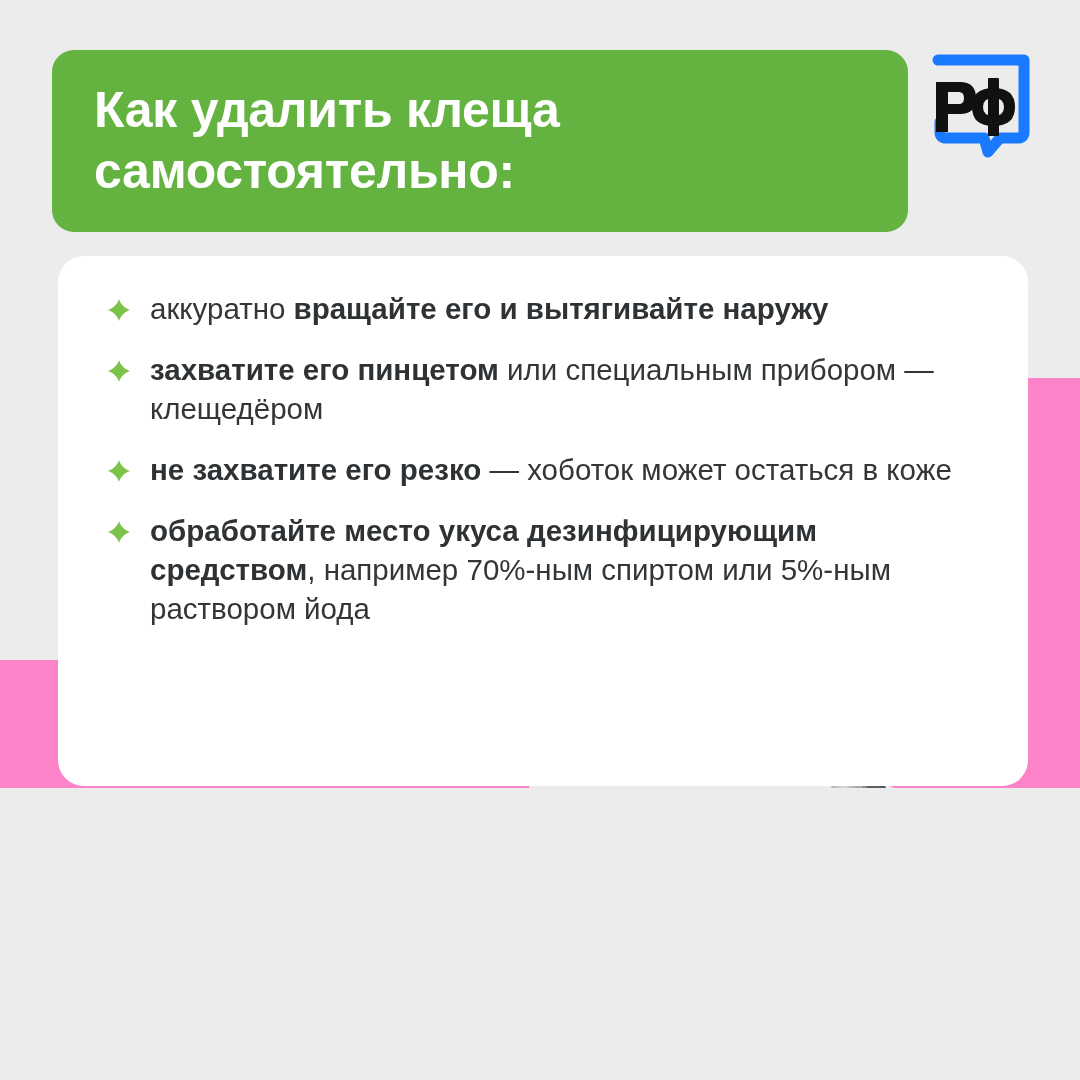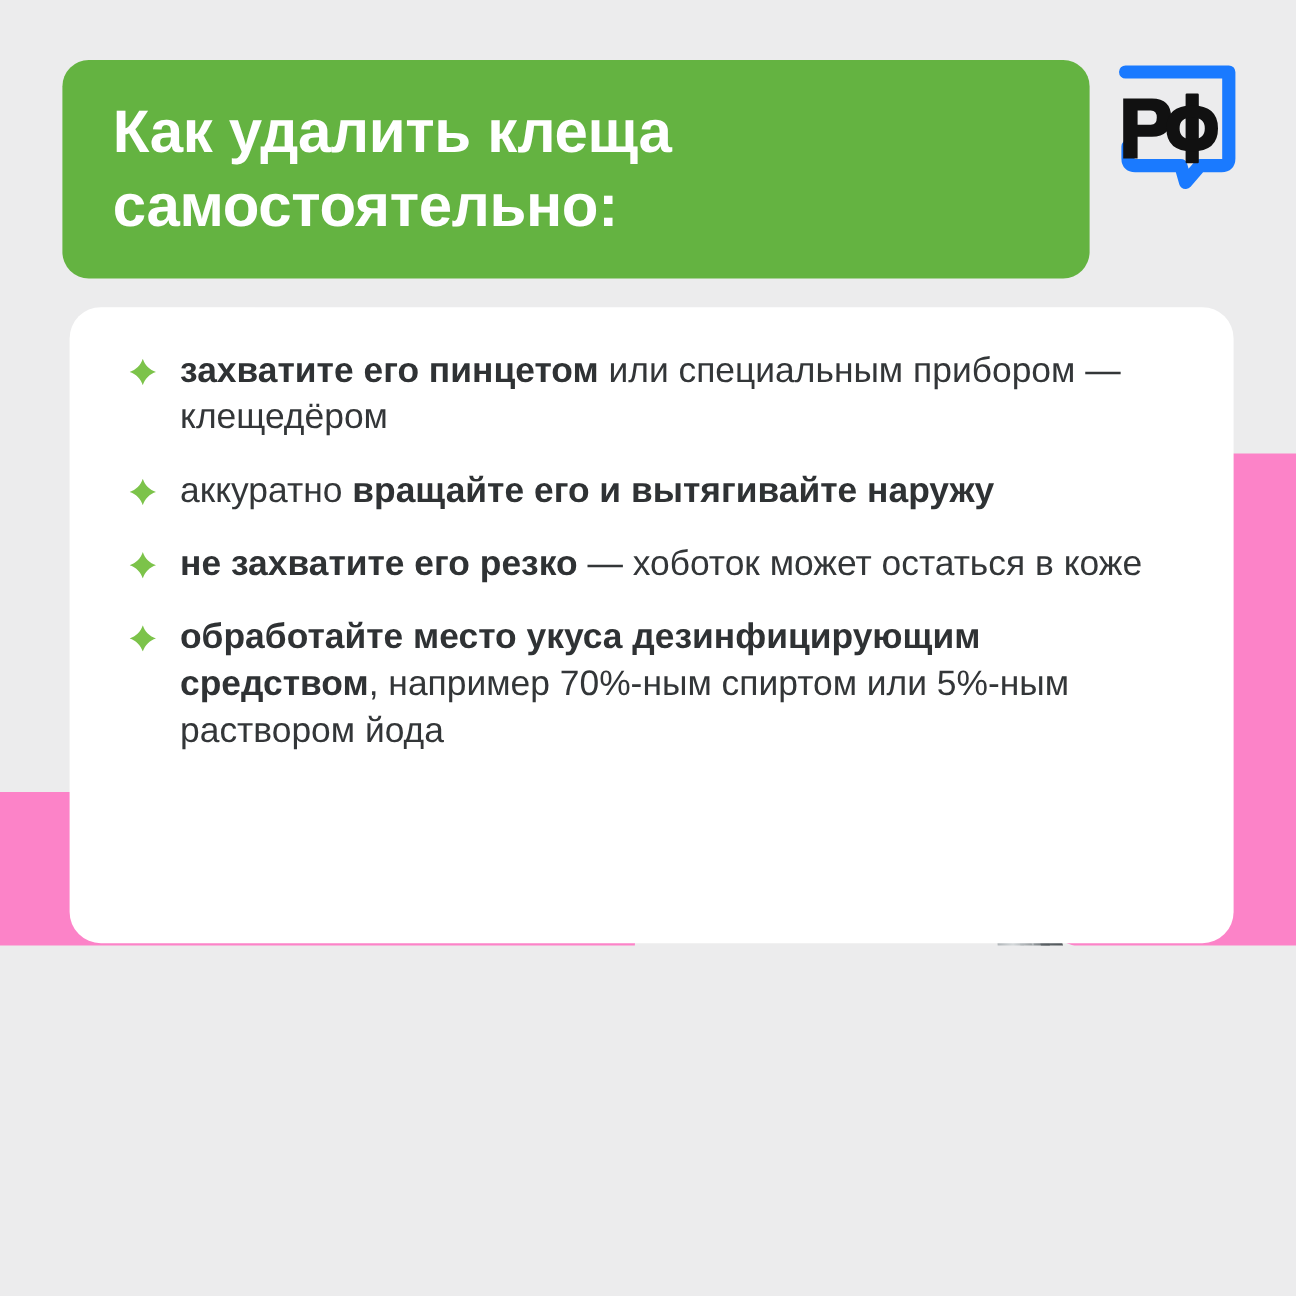--- a/index.html
+++ b/index.html
@@ -243,28 +243,28 @@
     </g>
   </svg>
 
   <div class="content-card">
     <ul class="bullet-list">
 
       <li class="bullet-item">
         <svg class="bullet-marker" viewBox="0 0 22 22" xmlns="http://www.w3.org/2000/svg">
           <path d="M11 0 C12.6 5.2 16.8 9.4 22 11 C16.8 12.6 12.6 16.8 11 22 C9.4 16.8 5.2 12.6 0 11 C5.2 9.4 9.4 5.2 11 0 Z" fill="#7cc34a"></path>
         </svg>
+        <span class="light">аккуратно </span><b>вращайте его и вытягивайте наружу</b>
+      </li>
+
+      <li class="bullet-item">
+        <svg class="bullet-marker" viewBox="0 0 22 22" xmlns="http://www.w3.org/2000/svg">
+          <path d="M11 0 C12.6 5.2 16.8 9.4 22 11 C16.8 12.6 12.6 16.8 11 22 C9.4 16.8 5.2 12.6 0 11 C5.2 9.4 9.4 5.2 11 0 Z" fill="#7cc34a"></path>
+        </svg>
         <b>захватите его пинцетом</b><span class="light"> или специальным прибором — клещедёром</span>
-      </li>
-
-      <li class="bullet-item">
-        <svg class="bullet-marker" viewBox="0 0 22 22" xmlns="http://www.w3.org/2000/svg">
-          <path d="M11 0 C12.6 5.2 16.8 9.4 22 11 C16.8 12.6 12.6 16.8 11 22 C9.4 16.8 5.2 12.6 0 11 C5.2 9.4 9.4 5.2 11 0 Z" fill="#7cc34a"></path>
-        </svg>
-        <span class="light">аккуратно </span><b>вращайте его и вытягивайте наружу</b>
       </li>
 
       <li class="bullet-item">
         <svg class="bullet-marker" viewBox="0 0 22 22" xmlns="http://www.w3.org/2000/svg">
           <path d="M11 0 C12.6 5.2 16.8 9.4 22 11 C16.8 12.6 12.6 16.8 11 22 C9.4 16.8 5.2 12.6 0 11 C5.2 9.4 9.4 5.2 11 0 Z" fill="#7cc34a"></path>
         </svg>
         <b>не захватите его резко</b><span class="light"> — хоботок может остаться в коже</span>
       </li>
 
       <li class="bullet-item">

